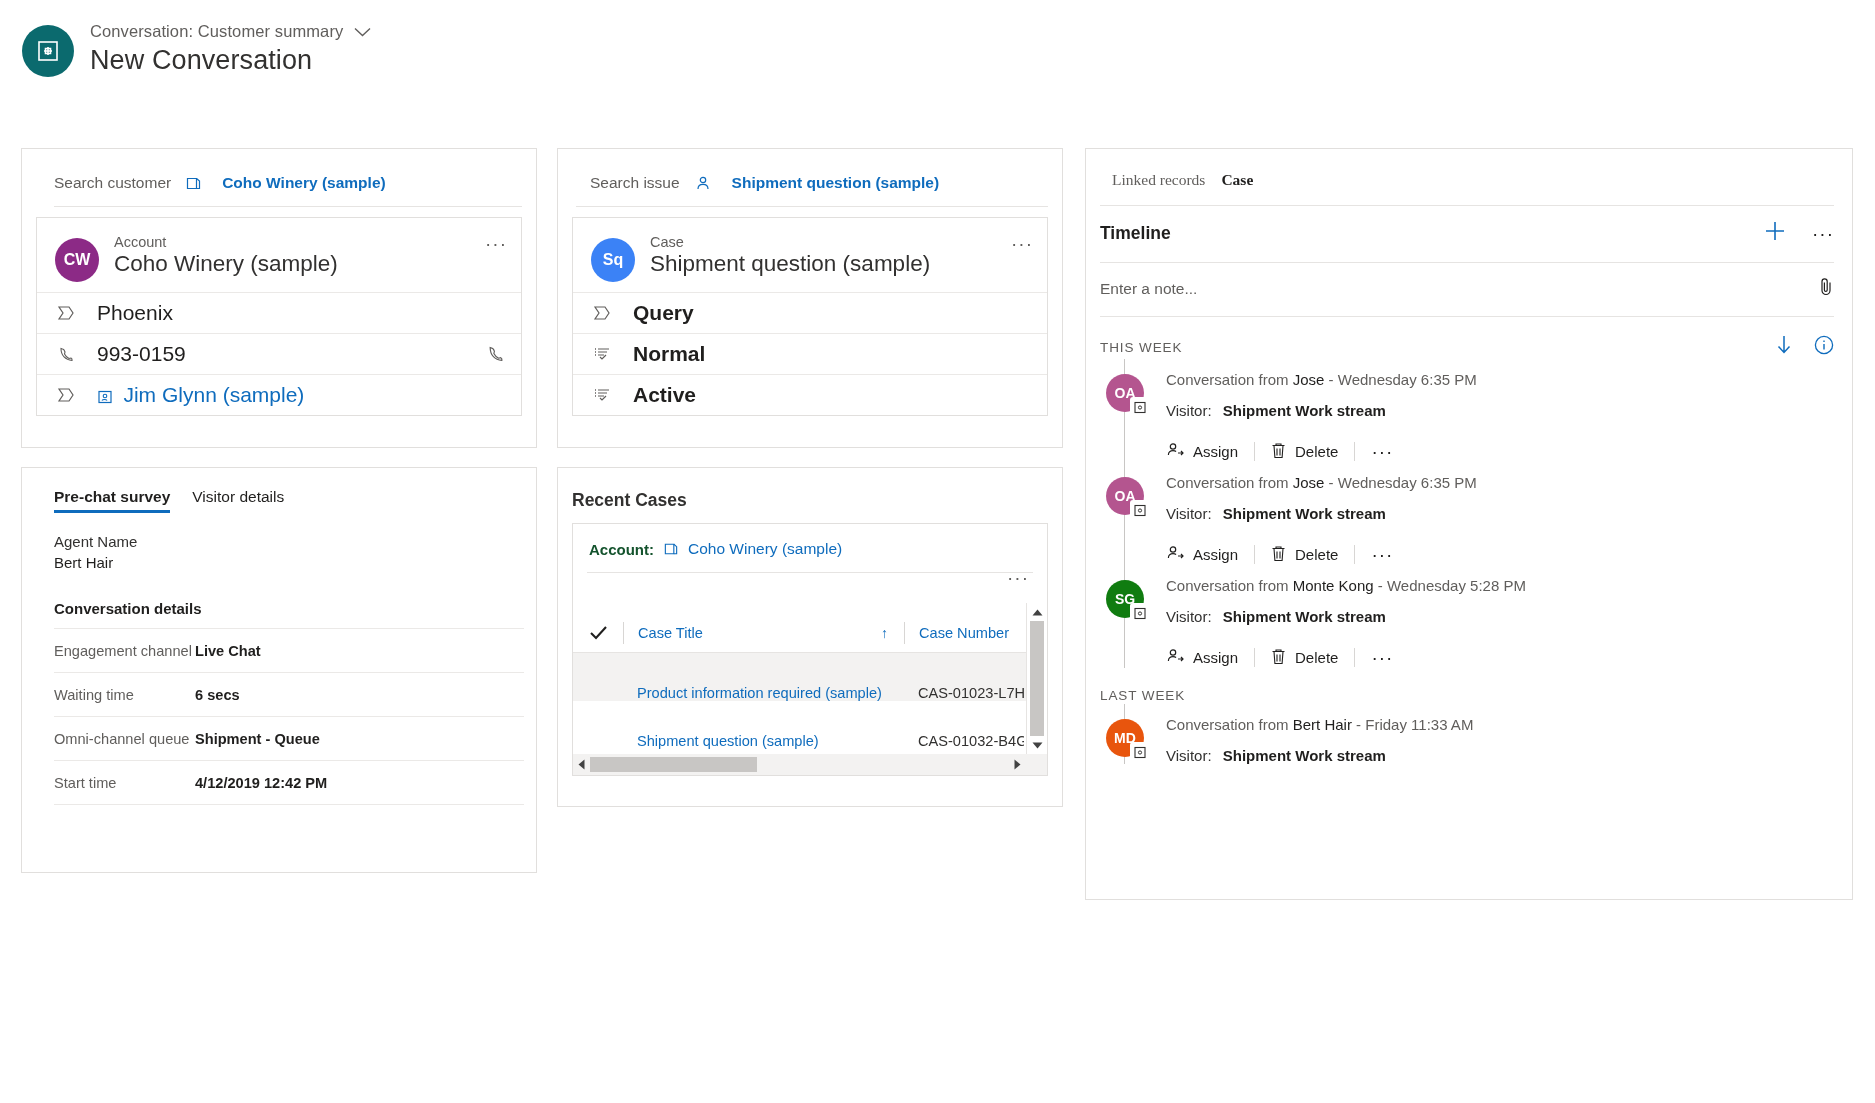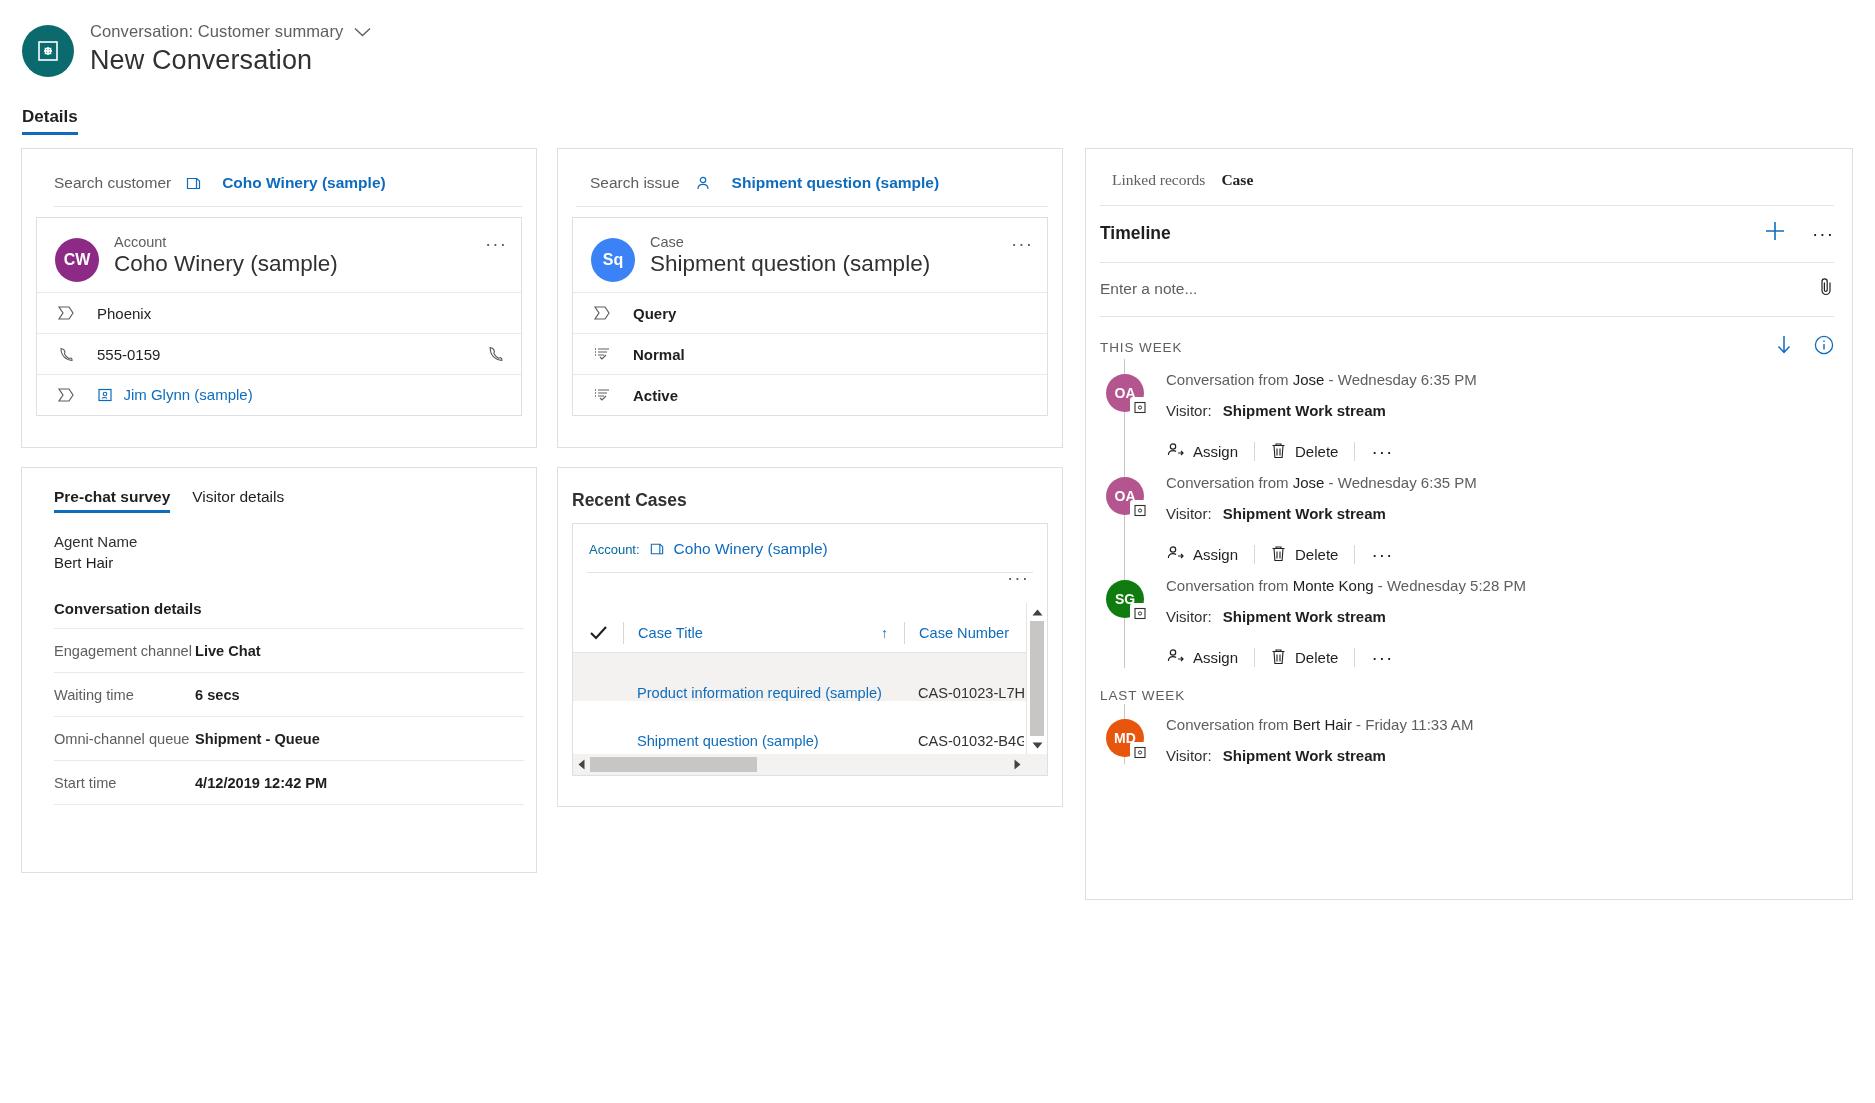--- a/index.html
+++ b/index.html
@@ -60,21 +60,21 @@
   .entity-name { font-size: 22.5px; color: #323130; margin-top: 1px; }
   .ellipsis-btn { position: absolute; right: 14px; top: 16px; color: #605e5c; font-size: 19px; letter-spacing: 1px; line-height: 1; }
 
   .field-row {
     display: flex; align-items: center; gap: 20px;
     height: 41px; padding: 0 14px 0 18px; border-top: 1px solid #ebe9e7;
     position: relative;
   }
   .field-row:first-of-type { border-top: none; }
   .ficon { width: 22px; display: flex; align-items: center; justify-content: center; color: #605e5c; flex:0 0 auto; }
-  .fval { font-size: 15px; color: #201f1e; text-align: right; }
+  .fval { font-size: 21px; color: #201f1e; text-align: right; }
   .fval.link { color: #0f6cbd; }
   .row-action { position: absolute; right: 16px; color: #605e5c; display: flex; }
   .inline-ico { display: inline-flex; vertical-align: -3px; margin-right: 6px; }
 
   
   .conv-card { margin-top: 19px; height: 406px; }
   .conv-title { font-size: 17.5px; color: #323130; padding: 22px 0 0 32px; }
   .subtabs { display: flex; gap: 22px; padding: 20px 0 0 32px; }
   .subtab { font-size: 15.5px; color: #201f1e; padding-bottom: 7px; position: relative; }
   .subtab.active { font-weight: 700; }
@@ -89,21 +89,21 @@
   .kv .v { font-size: 14.6px; color: #201f1e; font-weight: 700; text-align: center; }
   .kv-end { border-top: 1px solid #ebe9e7; }
 
   
   .col2 { left: 557px; top: 0; width: 506px; }
   .issue-card { height: 300px; }
   .recent-card { margin-top: 19px; height: 340px; }
   .recent-title { font-size: 17.5px; color: #323130; padding: 22px 0 0 14px; font-weight: bold; }
   .grid-box { margin: 12px 14px 0 14px; border: 1px solid #e1dfdd; height: 253px; position: relative; }
   .acct-row { display: flex; align-items: center; gap: 9px; padding: 16px 0 0 16px; }
-  .acct-label { font-size: 13px; color: #0369a1; }
+  .acct-label { font-size: 15px; color: #14532d; font-weight: bold; }
   .grid-hair { height: 1px; background: #e6e4e2; margin: 14px 14px 0 14px; }
   .grid-ellipsis { position: absolute; right: 18px; top: 44px; color: #605e5c; font-size: 19px; letter-spacing: 1px; line-height: 1; }
   .grid-head { display: flex; align-items: center; height: 40px; margin-top: 40px; border-bottom: 1px solid #e6e4e2; }
   .gcheck { width: 50px; display: flex; justify-content: center; color: #201f1e; font-size: 17px; }
   .gcol { display: flex; align-items: center; font-size: 14.6px; color: #0f6cbd; border-left: 1px solid #d8d6d4; height: 22px; padding-left: 14px; position: relative; }
   .gcol.c1 { width: 281px; }
   .gcol.c2 { width: 120px; }
   .sortarrow { position: absolute; right: 16px; color: #0f6cbd; font-size: 14px; }
   .grow { display: flex; align-items: flex-end; height: 48px; }
   .grow.sel { background: #f3f2f1; }
@@ -178,23 +178,20 @@
         <span class="chev">
           <svg width="17" height="10" viewBox="0 0 17 10">
               <path d="M1 1.5 L8.5 8.5 L16 1.5" stroke="#605e5c" stroke-width="1.4" fill="none"></path>
             </svg>
         </span>
       </div>
       <div class="page-title">New Conversation</div>
     </div>
   </div>
 
-  <div class="tabstrip">
-    <div class="tab active">Details</div>
-  </div>
 
   <div class="columns">
 
     <div class="col col1">
 
       <div class="card customer-card">
         <div class="search-row">
           <span class="search-label">Search customer</span>
           <span class="inline-ico">
             <svg width="17" height="17" viewBox="0 0 17 17" fill="none">
@@ -224,21 +221,21 @@
             </span>
             <span class="fval">Phoenix</span>
           </div>
 
           <div class="field-row">
             <span class="ficon">
               <svg width="17" height="17" viewBox="0 0 17 17" fill="none">
                   <path d="M3 2.5c0 7 4.5 11.5 11 12 0-1 .5-2-1-2.5l-2 .5c-2-1-3.5-2.5-4.5-4.5l.5-2C6.5 4.5 5.5 3 4.5 3z" stroke="#605e5c" stroke-width="1.1"></path>
                 </svg>
             </span>
-            <span class="fval">555-0159</span>
+            <span class="fval">993-0159</span>
             <span class="row-action">
               <svg width="18" height="18" viewBox="0 0 17 17" fill="none">
                   <path d="M3 2.5c0 7 4.5 11.5 11 12 0-1 .5-2-1-2.5l-2 .5c-2-1-3.5-2.5-4.5-4.5l.5-2C6.5 4.5 5.5 3 4.5 3z" stroke="#605e5c" stroke-width="1.1"></path>
                 </svg>
             </span>
           </div>
 
           <div class="field-row">
             <span class="ficon">
               <svg width="18" height="16" viewBox="0 0 18 16" fill="none">

